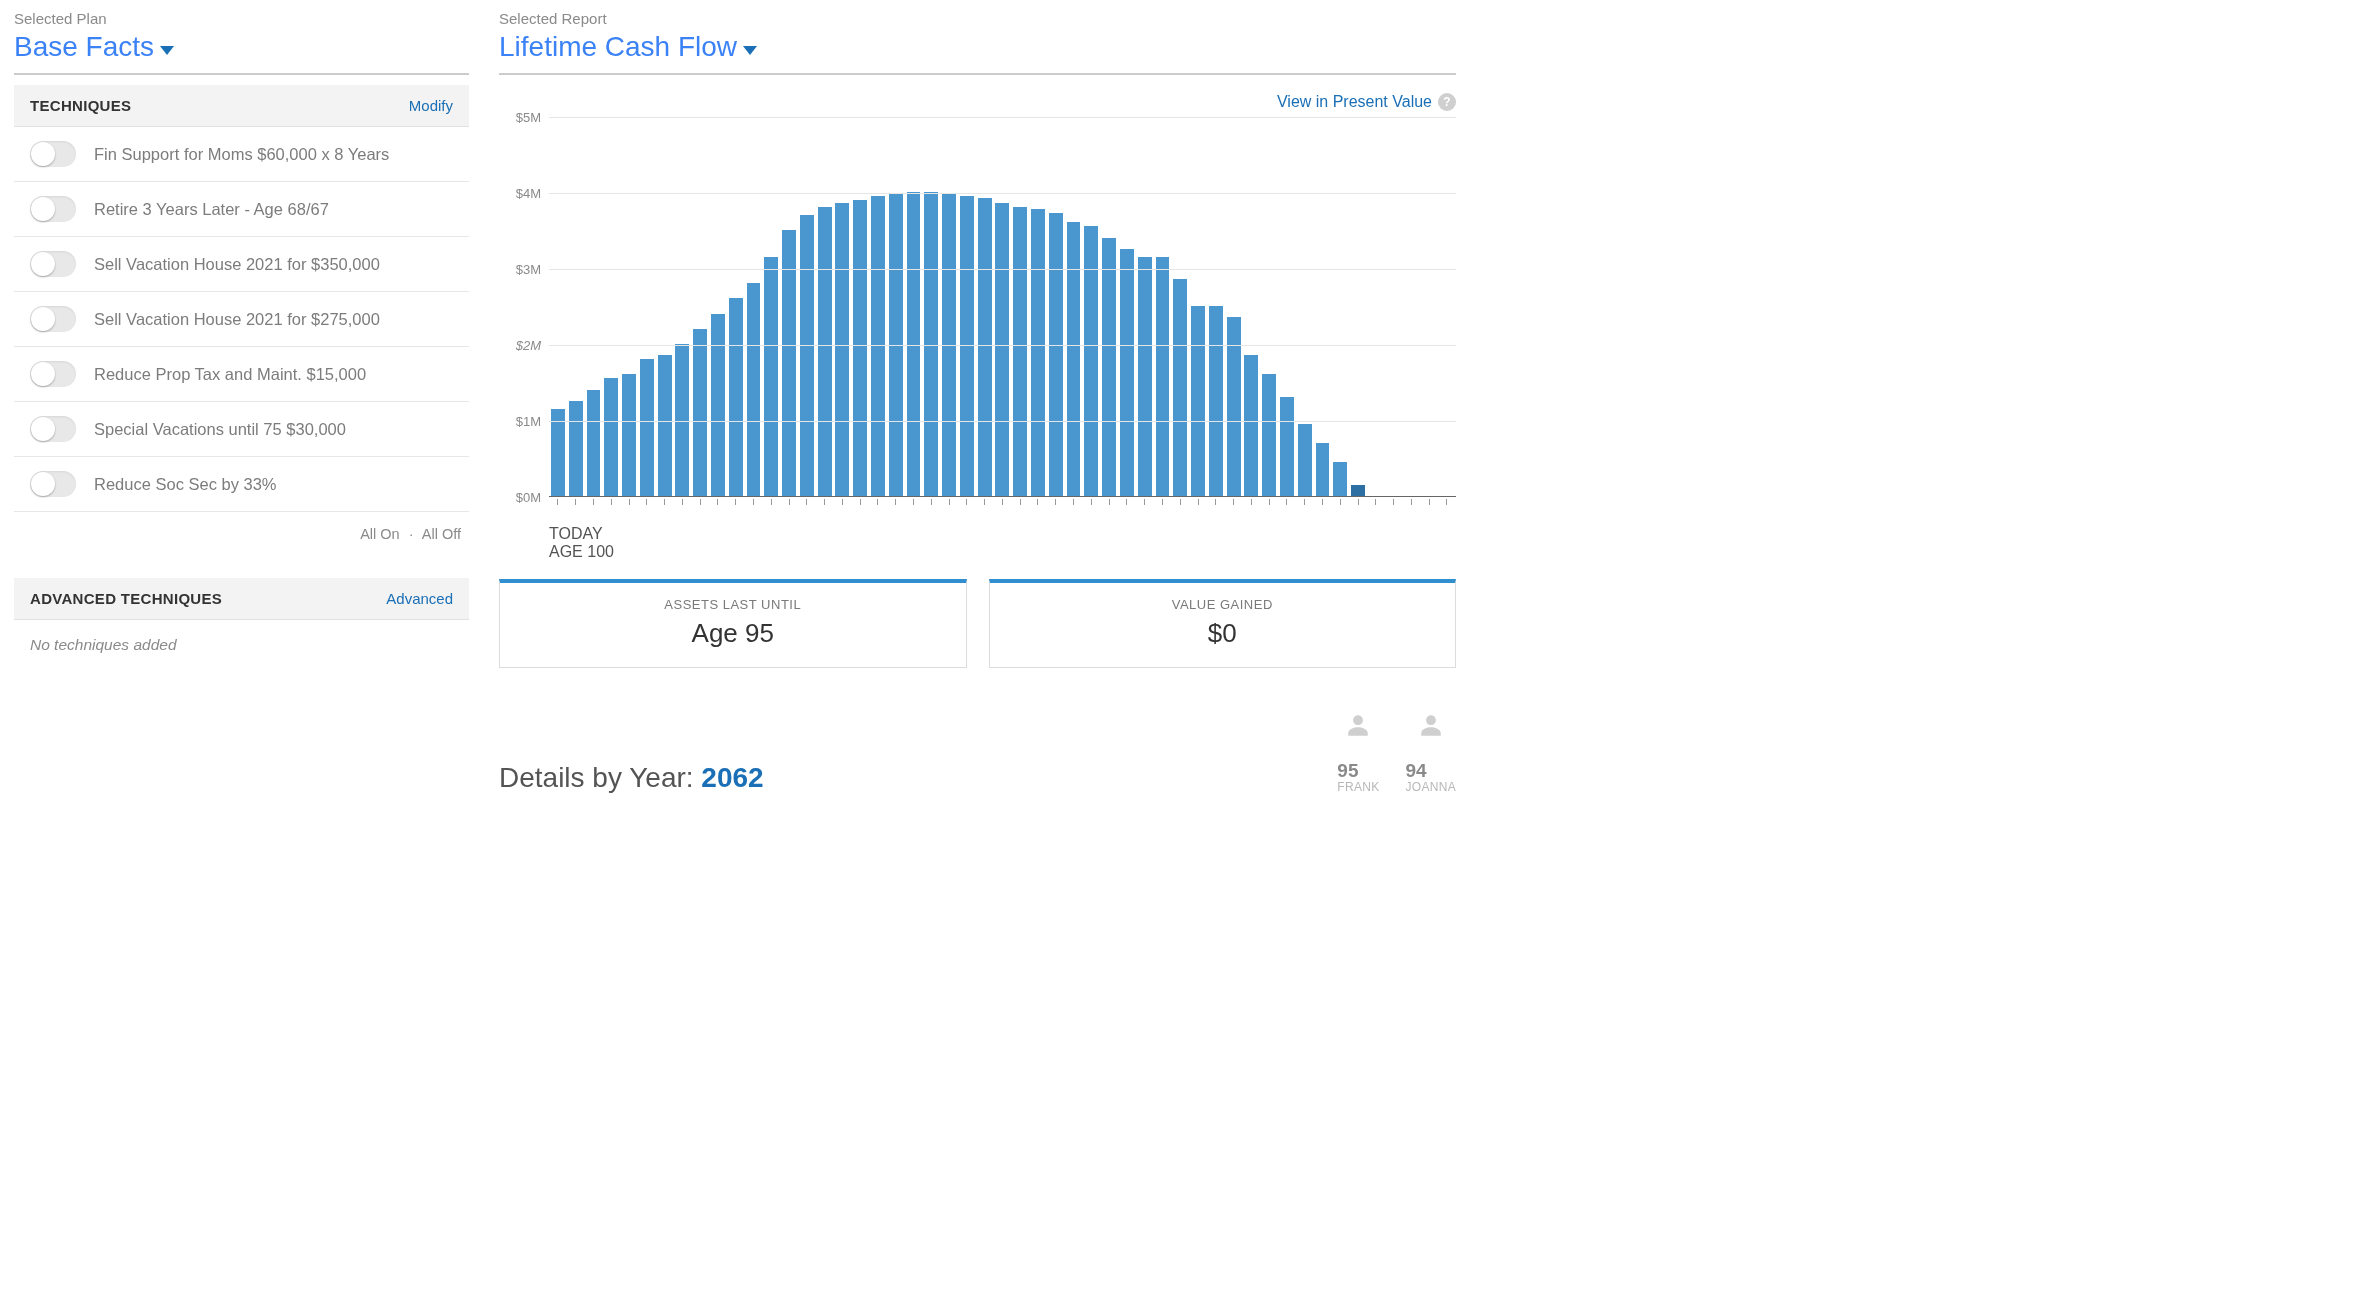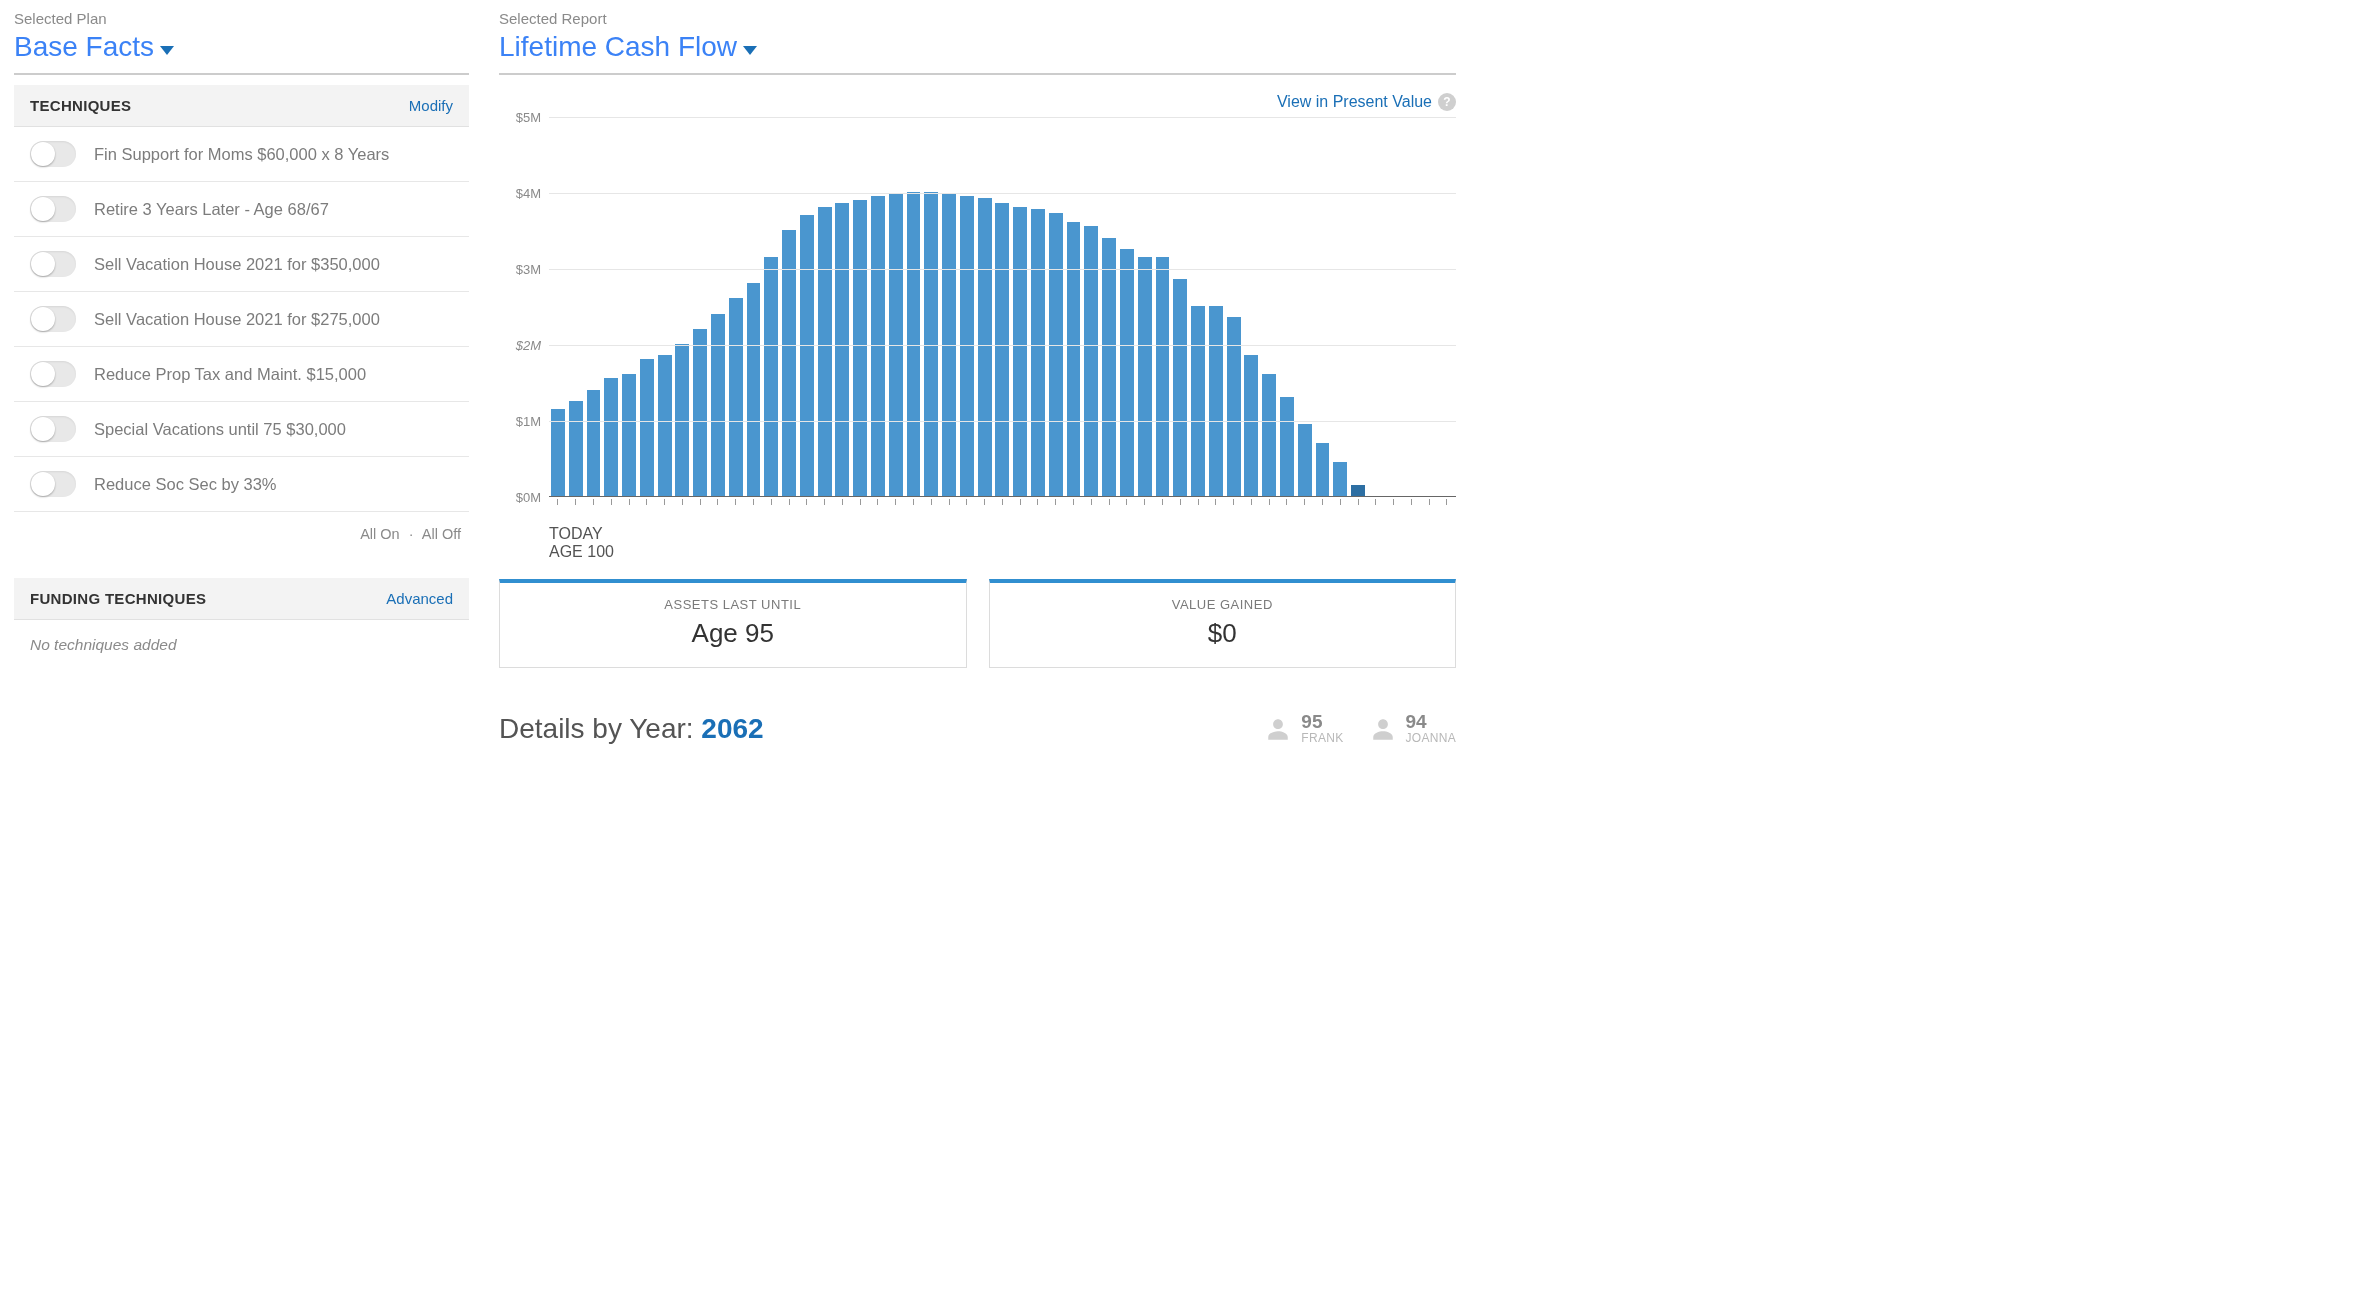--- a/index.html
+++ b/index.html
@@ -191,21 +191,21 @@
   
   .details-row {
     display: flex; justify-content: space-between; align-items: flex-end;
     margin-top: 44px;
   }
   .details-title {
     font-size: 28px; color: #545454; font-weight: 500;
   }
   .details-year { color: #1a6fb6; font-weight: 600; }
   .persons { display: flex; gap: 26px; }
-  .person { display: flex; align-items: center; gap: 10px; color: #b8b8b8; }
+  .person { display: flex; align-items: center; gap: 23px; color: #b8b8b8; flex-direction: column; }
   .person-age { font-size: 19px; font-weight: 700; color: #8a8a8a; line-height: 1; }
   .person-name { font-size: 12px; letter-spacing: 0.3px; }
   .avatar {
     width: 26px; height: 26px;
   }
   .avatar svg { width: 100%; height: 100%; }
 </style>
 </head>
 <body>
 
@@ -268,21 +268,21 @@
         </div>
       </div>
 
     <div class="all-onoff">
       <span>All On</span>
       <span class="dot">·</span>
       <span>All Off</span>
     </div>
 
     <div class="panel-header">
-      <span class="panel-title">FUNDING TECHNIQUES</span>
+      <span class="panel-title">ADVANCED TECHNIQUES</span>
       <span class="panel-link">Advanced</span>
     </div>
     <div class="empty-msg">No techniques added</div>
   </div>
 
   <div class="right">
     <div class="selector-label">Selected Report</div>
     <div class="selector">
       <span>Lifetime Cash Flow</span>
       <span class="caret-down"></span>

